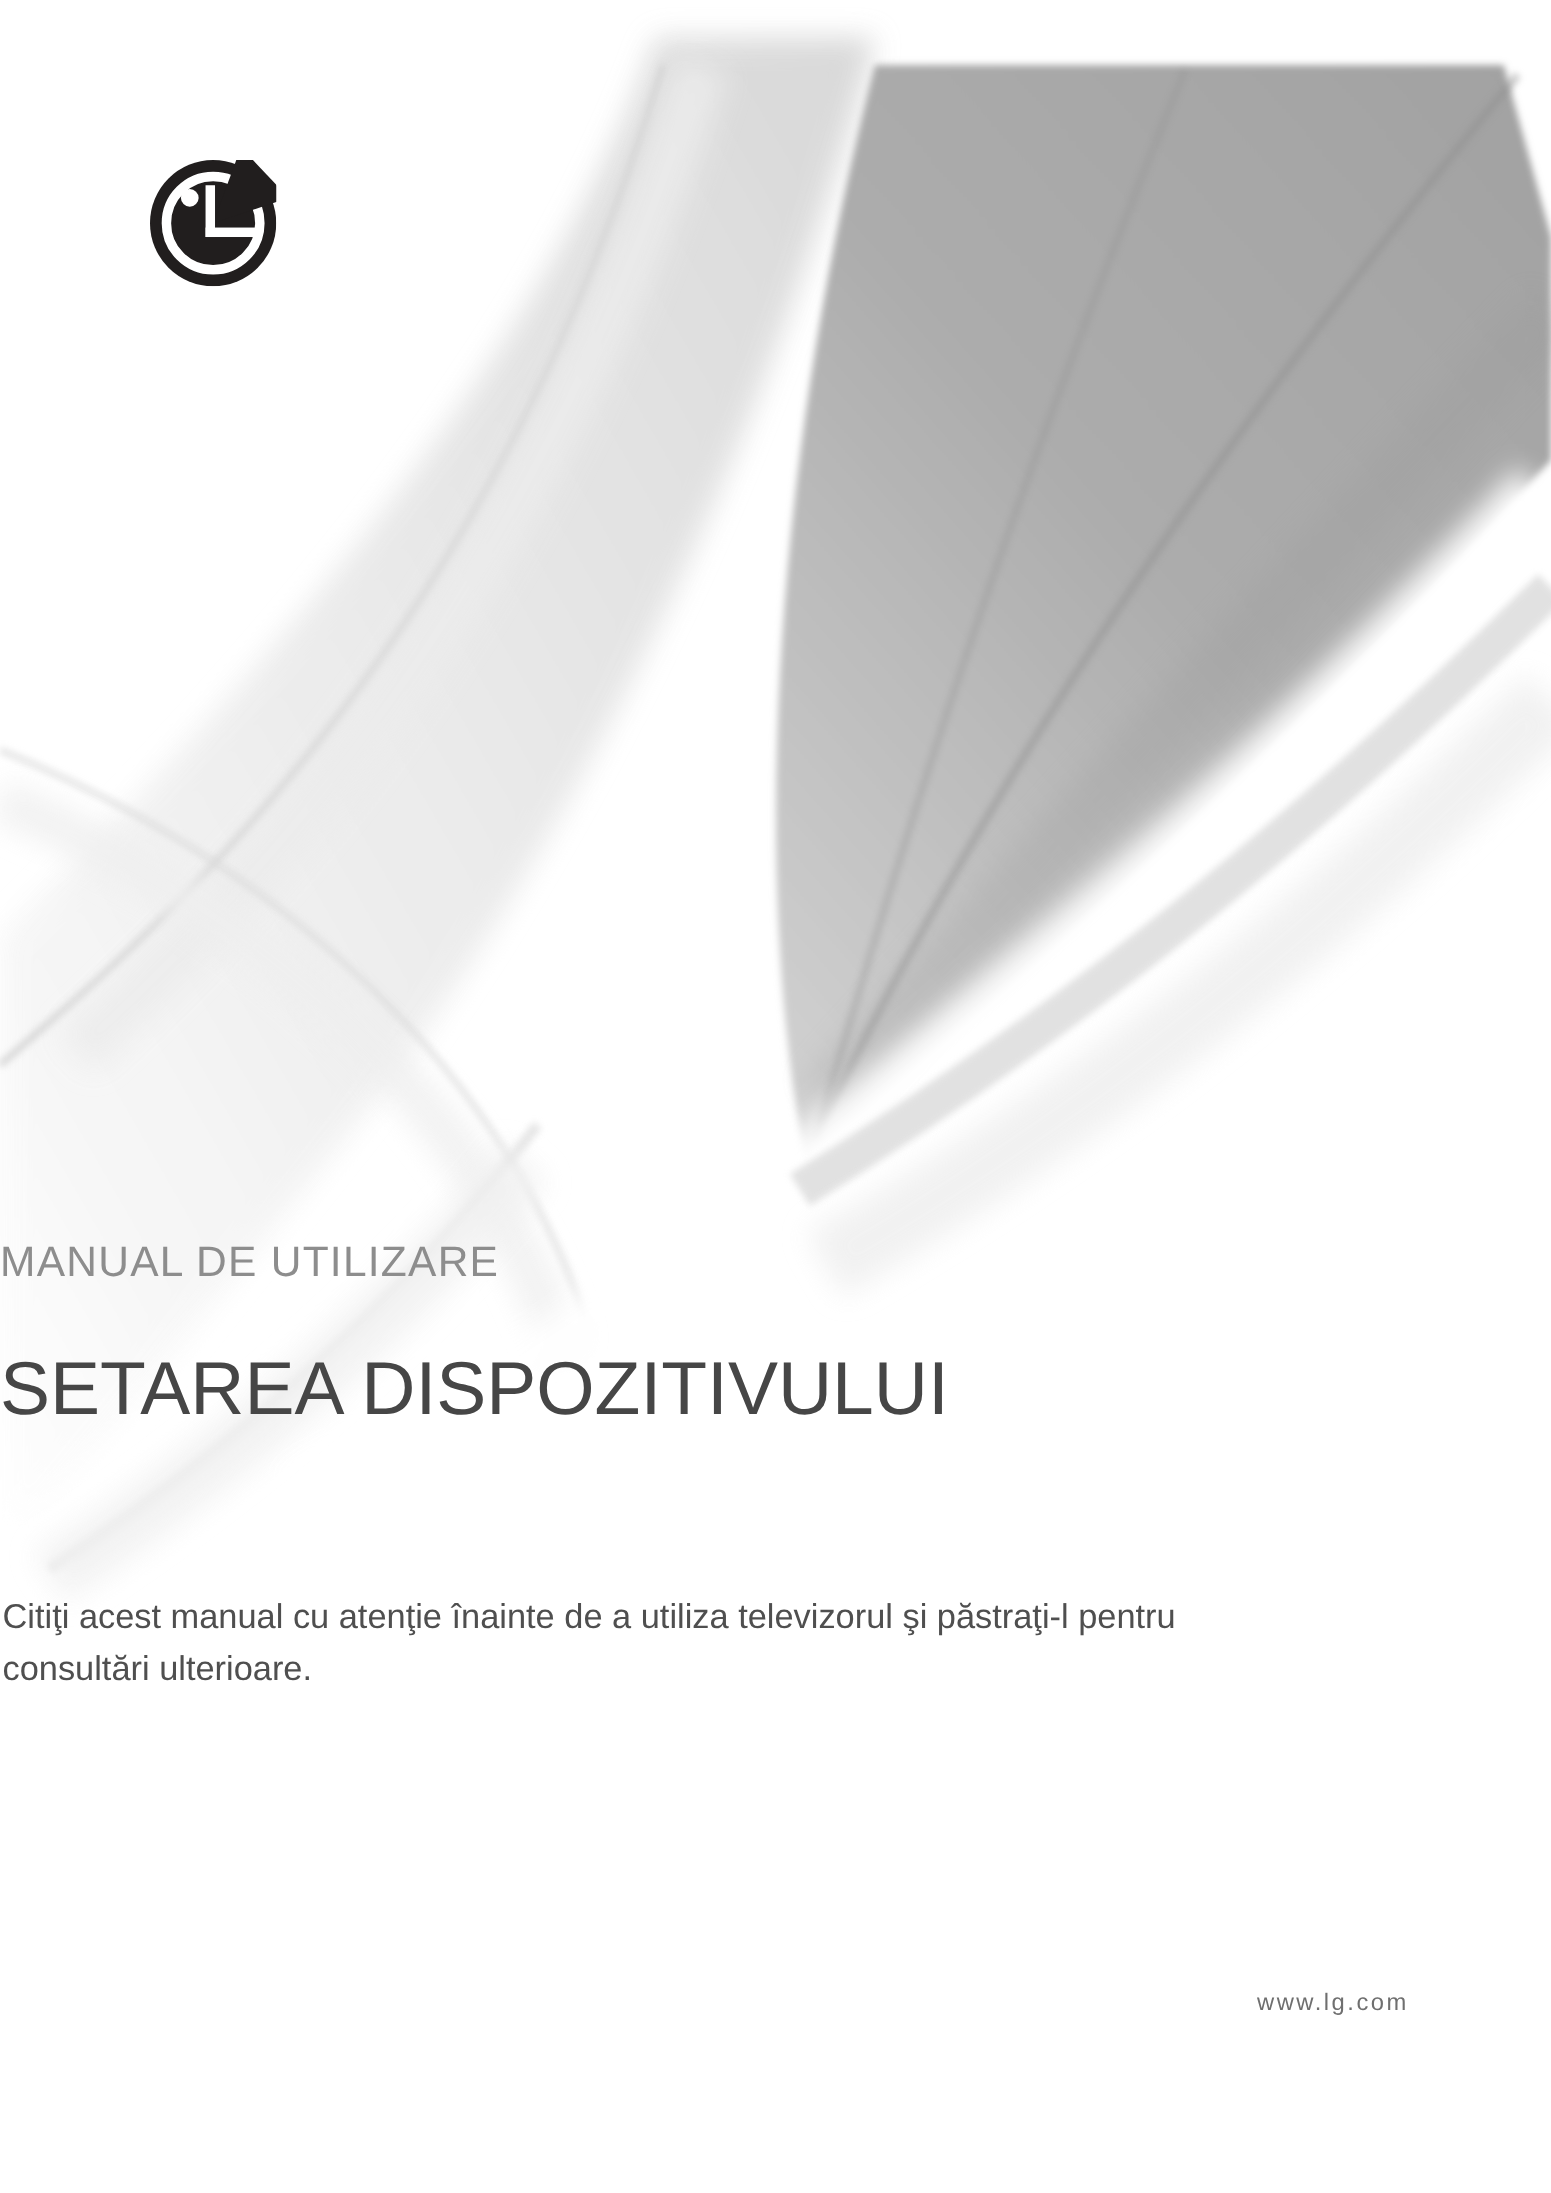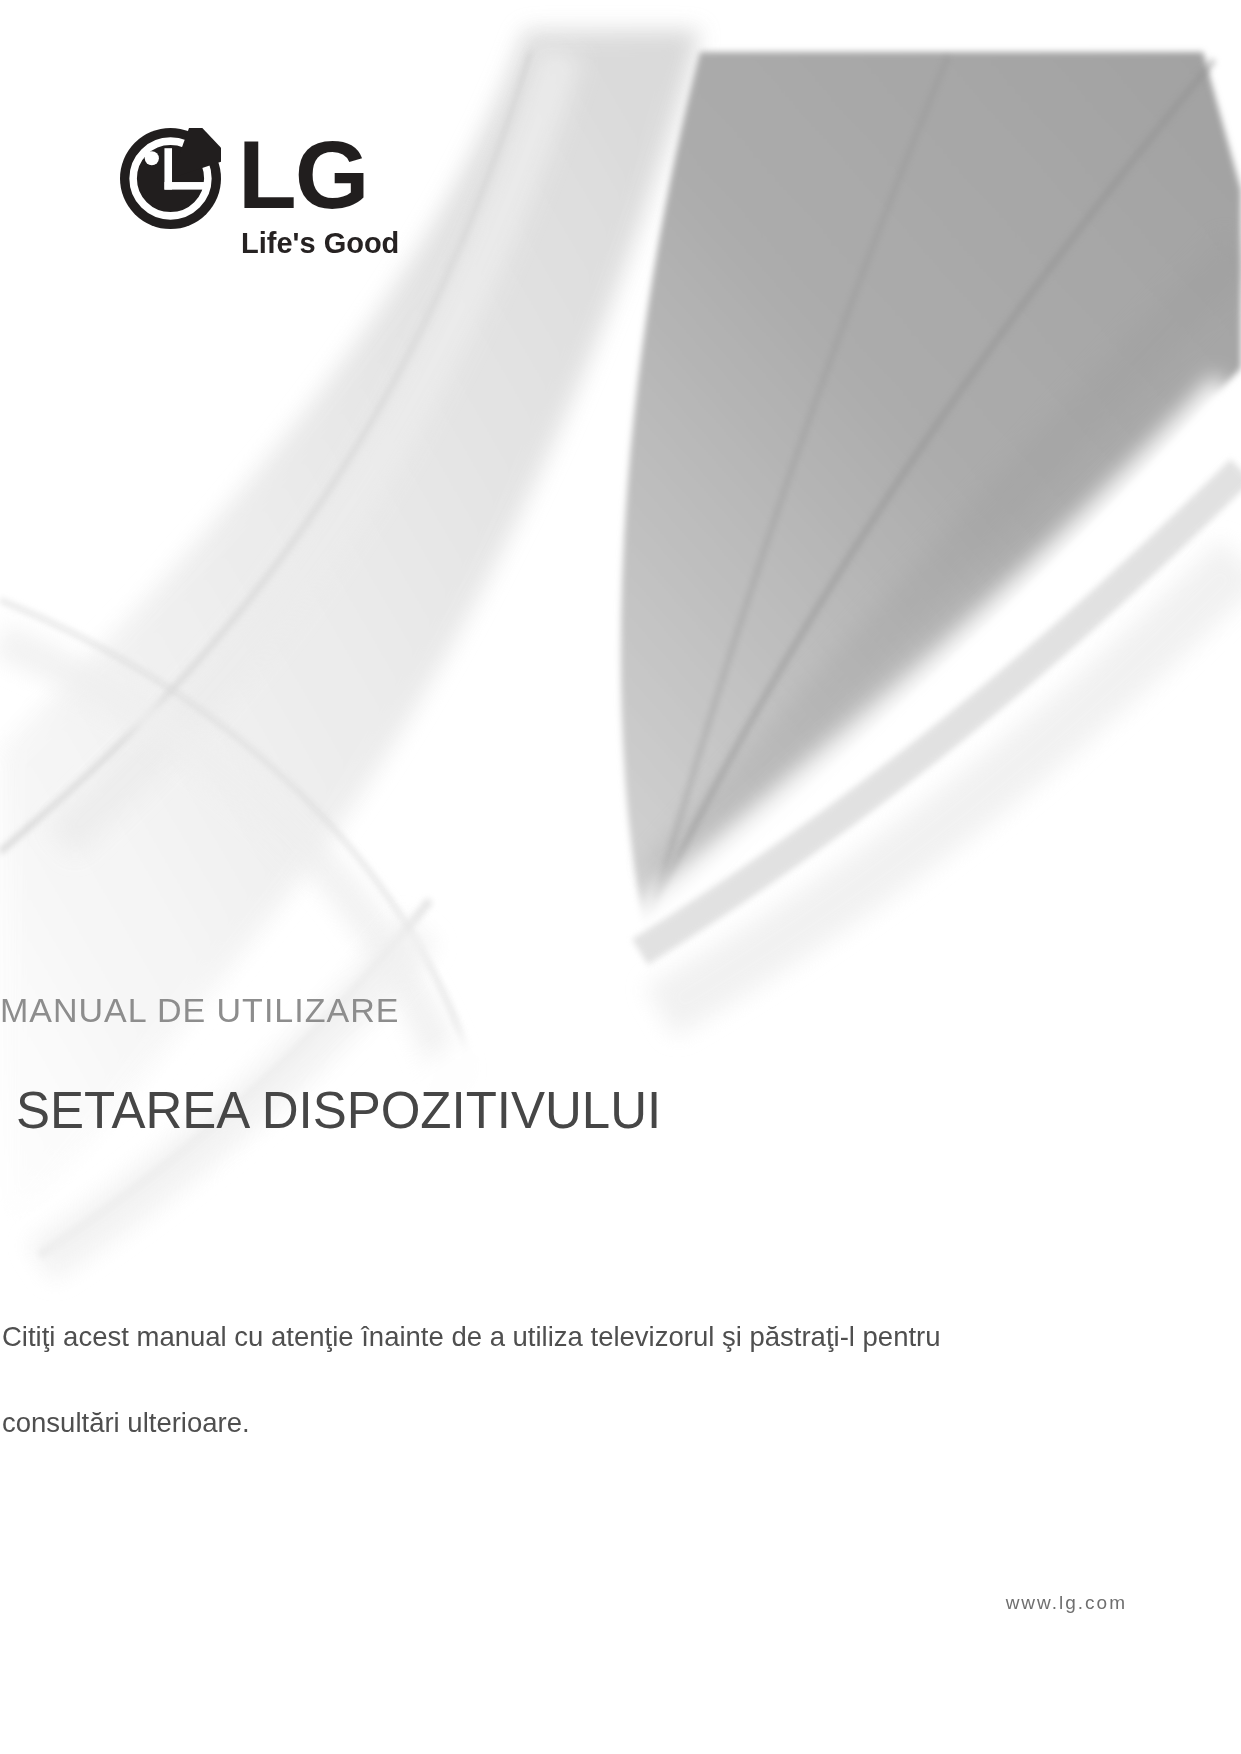--- a/index.html
+++ b/index.html
@@ -24,29 +24,29 @@
   }
   .tagline{
     font-size:29px;font-weight:700;color:#262222;margin-top:8px;margin-left:3px;
     letter-spacing:0px;
   }
   .kicker{
     position:absolute;left:0;top:988px;width:900px;
     font-size:34px;color:#8d8d8d;letter-spacing:1px;line-height:44px;white-space:nowrap;
   }
   .title{
-    position:absolute;left:16px;top:1070px;width:1128px;
-    font-size:51px;font-weight:400;color:#464646;line-height:81px;letter-spacing:0px;
+    position:absolute;left:0;top:1070px;width:1128px;
+    font-size:60px;font-weight:400;color:#464646;line-height:81px;letter-spacing:0px;
   }
   .title span{display:block;white-space:nowrap;}
   .note{
     position:absolute;left:2px;top:1272px;width:1100px;
     font-size:27.5px;color:#4f4f4f;line-height:42px;
   }
-  .note span{display:block;white-space:nowrap;margin-top:44px;}
+  .note span{display:block;white-space:nowrap;}
   
   .site{
     position:absolute;right:114px;top:1592px;
     font-size:19px;color:#6f6f6f;letter-spacing:2px;white-space:nowrap;
   }
 </style>
 </head>
 <body>
 
 <div class="page">
@@ -97,24 +97,20 @@
 
   <div class="logo">
     <svg class="emblem" viewBox="0 0 100 100" aria-hidden="true">
       <circle cx="50" cy="50" r="50" fill="#211e1e"></circle>
       <circle cx="50" cy="50" r="37" fill="none" stroke="#ffffff" stroke-width="7.5"></circle>
       <path d="M 50,50 L 72,-10 L 110,30 Z" fill="#211e1e"></path>
       <rect x="44" y="53.5" width="42" height="7.5" fill="#ffffff"></rect>
       <rect x="44" y="20" width="7.5" height="41" fill="#ffffff"></rect>
       <circle cx="31.5" cy="30" r="7" fill="#ffffff"></circle>
     </svg>
-    <div class="word-wrap">
-      <span class="wordmark">LG</span>
-      <span class="tagline">Life's Good</span>
-    </div>
   </div>
 
   <div class="kicker">MANUAL DE UTILIZARE</div>
 
   <div class="title">
     <span>SETAREA DISPOZITIVULUI</span>
   </div>
 
   <div class="note">
     <span>Citiţi acest manual cu atenţie înainte de a utiliza televizorul şi păstraţi-l pentru</span>

